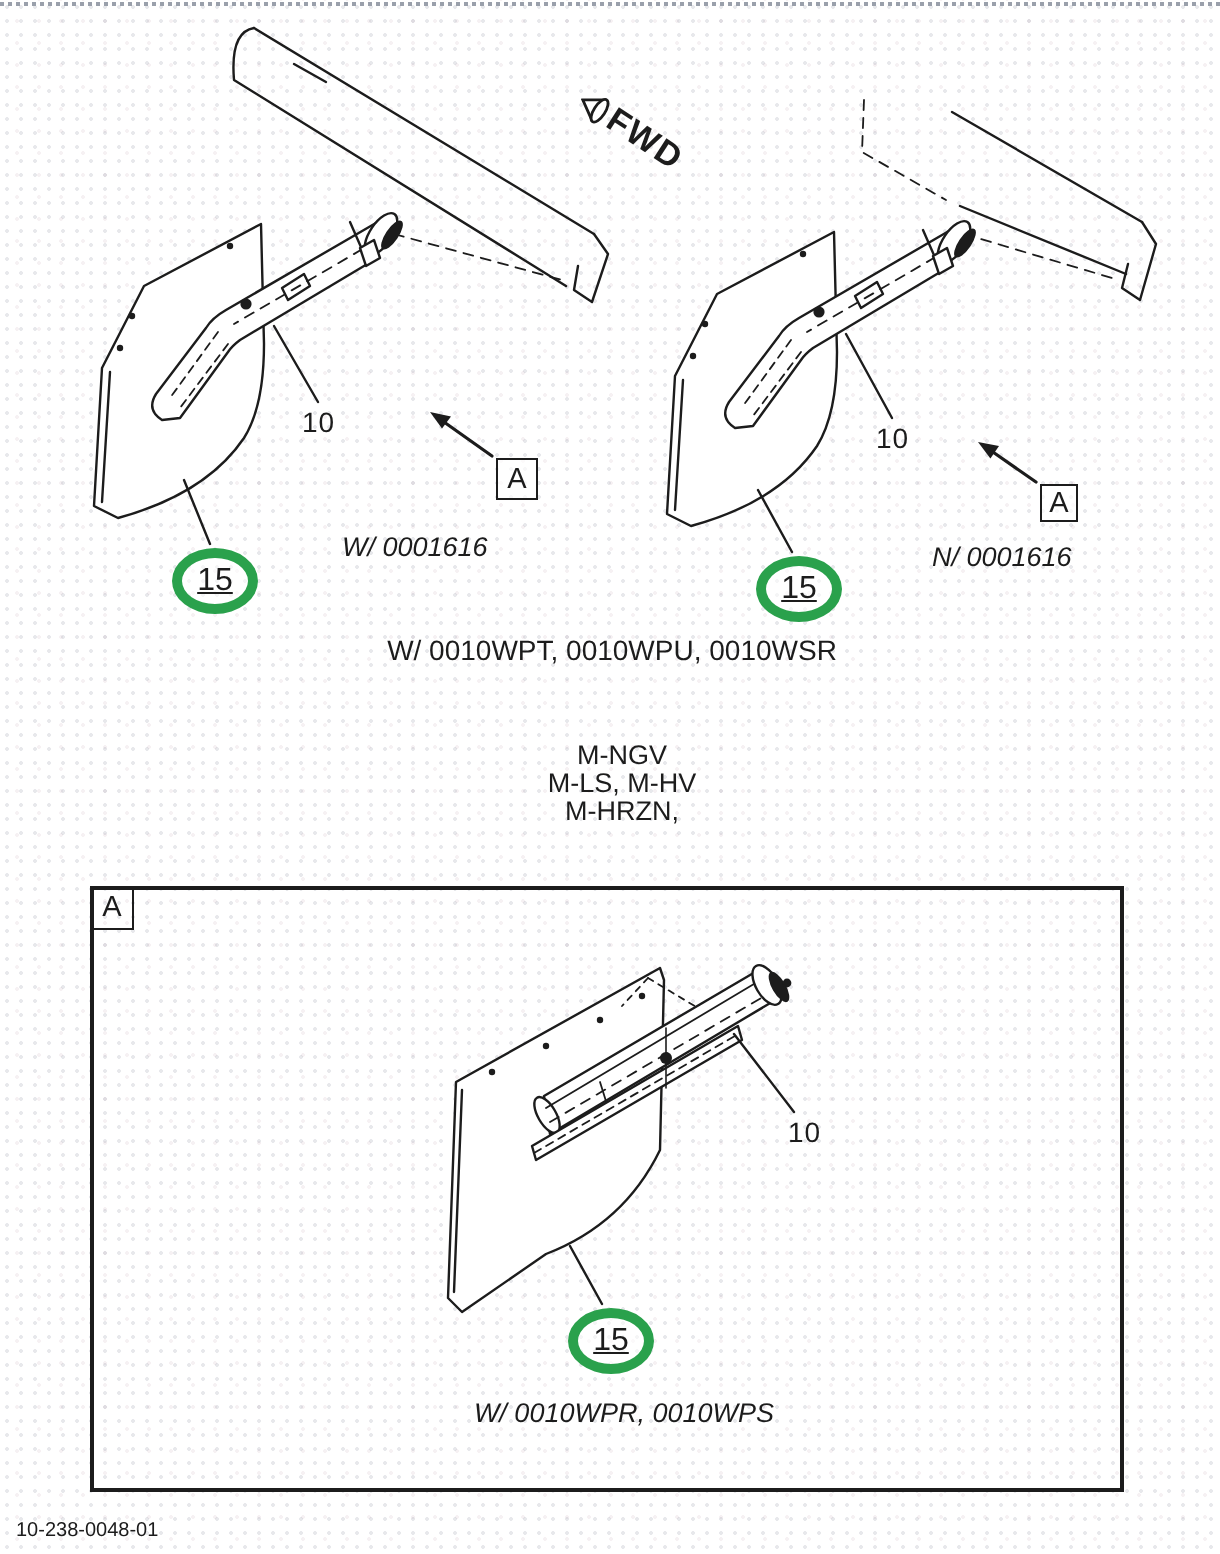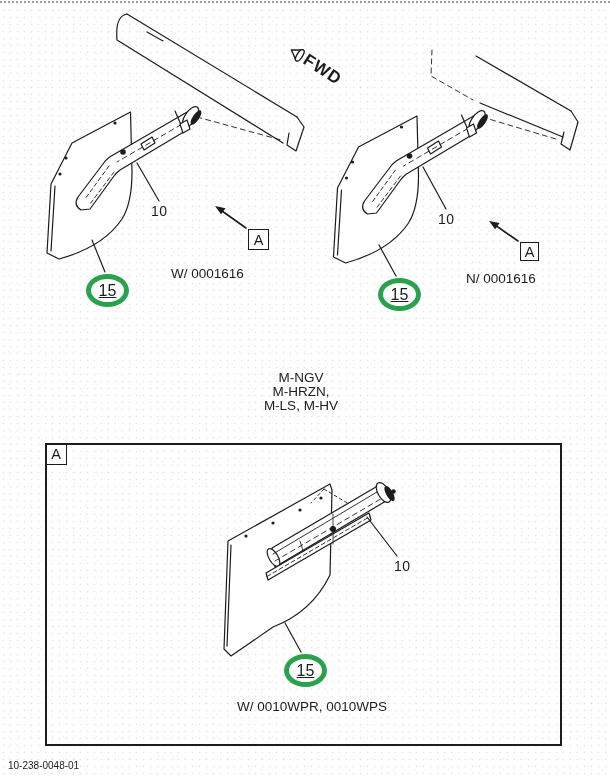--- a/index.html
+++ b/index.html
@@ -11,21 +11,21 @@
       radial-gradient(rgba(165,120,140,0.10) 0.8px, transparent 1.1px);
     background-size:7px 7px, 11px 11px;
     background-position:0 0, 3px 5px;
     font-family:"Liberation Sans", sans-serif;
     color:#1c1c1c;
   }
   .toprule{position:absolute;left:0;top:1px;width:610px;height:0;border-top:2px dotted #9aa0ab;}
   svg.art{position:absolute;left:0;top:0;}
   .txt{position:absolute;white-space:nowrap;}
   .callout{font-size:14px;letter-spacing:0.5px;}
-  .cap{font-size:13.5px;}
+  .cap{font-size:13.5px;font-style:italic;}
   .center{text-align:center;}
   .badge15{
     position:absolute;width:33px;height:23px;
     border:5.5px solid #2aa14c;border-radius:50%;
     display:flex;align-items:center;justify-content:center;
     font-size:16px;background:rgba(255,255,255,0.55);text-decoration:underline;
   }
   .aref{
     position:absolute;border:1.6px solid #1c1c1c;
     display:flex;align-items:center;justify-content:center;
@@ -158,25 +158,26 @@
   <div class="badge15" style="left:86px;top:274px;">15</div>
   <div class="badge15" style="left:378px;top:278px;">15</div>
   <div class="badge15" style="left:284px;top:654px;">15</div>
 
   <div class="aref" style="left:248px;top:229px;width:19px;height:19px;">A</div>
   <div class="aref" style="left:520px;top:242px;width:17px;height:17px;">A</div>
   <div class="corner-a">A</div>
 
   <div class="txt cap" style="left:171px;top:266px;">W/ 0001616</div>
   <div class="txt cap" style="left:466px;top:271px;">N/ 0001616</div>
+  <div class="txt note center" style="left:146px;top:317px;width:320px;">W/ 0010WPT, 0010WPU, 0010WSR</div>
 
-  <div class="txt models center" style="left:201px;top:371px;width:200px;">
+  <div class="txt models center" style="left:211px;top:371px;width:200px;">
     <div>M-NGV</div>
+    <div>M-LS, M-HV</div>
     <div>M-HRZN,</div>
-    <div>M-LS, M-HV</div>
   </div>
 
   <div class="txt cap center" style="left:227px;top:699px;width:160px;text-align:right;">W/ 0010WPR, 0010WPS</div>
 
   <div class="txt footer" style="left:8px;top:760px;">10-238-0048-01</div>
   <div class="txt footer" style="left:576px;top:760px;margin-top:42px;">J23</div>
 
 </div>
 
 </body></html>

